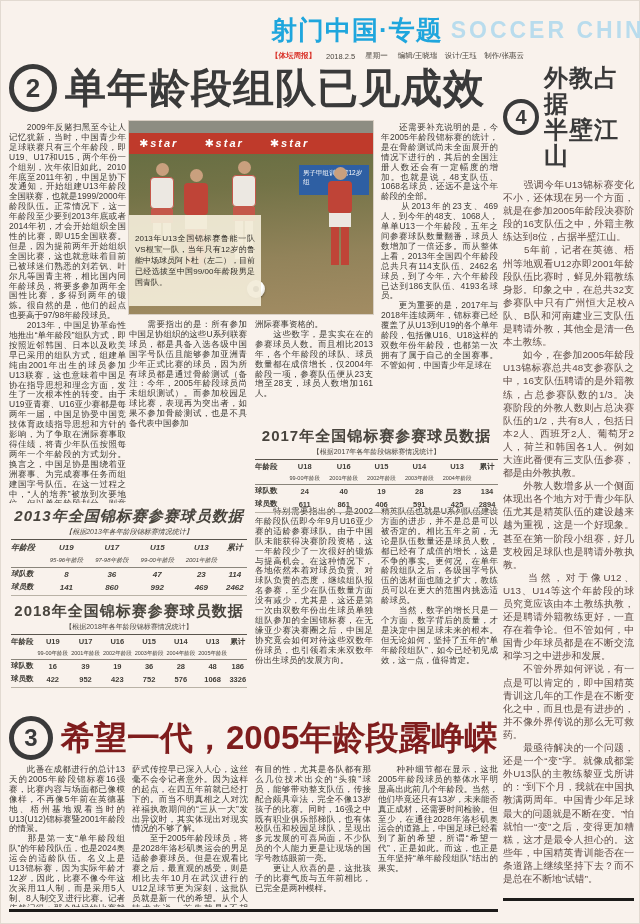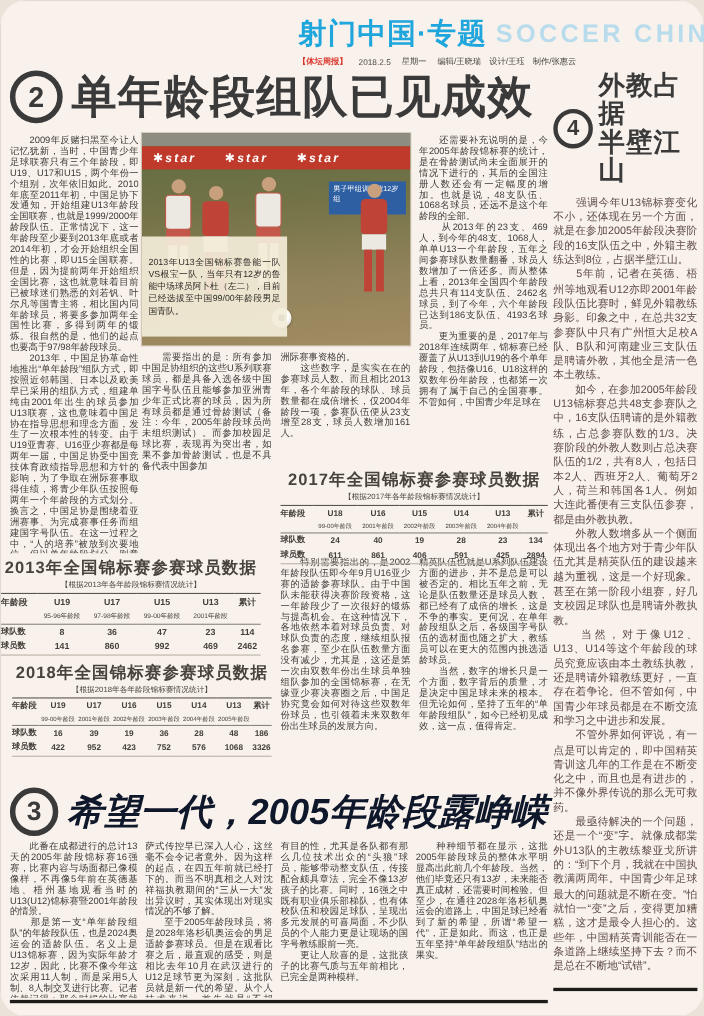--- a/index.html
+++ b/index.html
@@ -1,35 +1,35 @@
 <!DOCTYPE html>
 <html><head>
 <meta charset="utf-8">
 <style>
   html,body{margin:0;padding:0;background:#e9e3da;font-family:"Liberation Sans","DejaVu Sans",sans-serif;}
-  .stage{position:relative;width:640px;height:924px;margin:0 auto;background:#f3eee7;overflow:hidden;border-radius:25px;}
+  .stage{position:relative;width:640px;height:924px;margin:0 auto;background:#f3eee7;overflow:hidden;}
   .page{position:absolute;left:0;top:0;width:640px;height:924px;background:#f9f2ec;border:1px solid #e2dad1;box-sizing:border-box;}
 
   
   .masthead{position:absolute;left:8px;top:10px;width:624px;height:50px;}
   .mh-inner{position:absolute;left:262px;top:2px;white-space:nowrap;}
   .mh-titles{display:flex;align-items:center;gap:8px;}
   .mh-cn{font-size:26px;font-weight:bold;color:#1fa6dd;letter-spacing:1px;}
   .mh-en{font-size:23px;font-weight:bold;color:#b9dced;letter-spacing:3px;}
   .mh-credits{margin-top:3px;font-size:7.5px;color:#4a453e;display:flex;gap:10px;align-items:center;}
   .mh-tag{color:#d9342b;font-weight:bold;}
 
   
   .circle-num{border-radius:50%;color:#3a3a3a;font-weight:bold;display:inline-flex;align-items:center;justify-content:center;flex:none;background:transparent;}
   .art2-hl{position:absolute;left:8px;top:60px;width:490px;height:54px;display:flex;align-items:center;gap:8px;}
   .art2-hl .circle-num{width:38px;height:38px;border:5px solid #3a3a3a;font-size:26px;}
   .art2-hl .hl-txt{font-size:41px;font-weight:bold;color:#3a3a3a;letter-spacing:1px;white-space:nowrap;}
   .art3-hl{position:absolute;left:8px;top:714px;width:489px;height:46px;display:flex;align-items:center;gap:8px;}
   .art3-hl .circle-num{width:34px;height:34px;border:5px solid #3a3a3a;font-size:24px;}
-  .art3-hl .hl-txt{font-size:33px;font-weight:bold;color:#0f172a;white-space:nowrap;letter-spacing:0px;font-style:italic;}
+  .art3-hl .hl-txt{font-size:33px;font-weight:bold;color:#7f1d1d;white-space:nowrap;letter-spacing:0px;}
 
   
   .col{position:absolute;font-size:8.5px;line-height:9.9px;text-align:justify;color:#3d3a35;overflow:hidden;}
   .col p{margin:0;text-indent:0;}
   .a4-body p{margin:0;}
 
   
   .photo{position:absolute;left:128px;top:120px;width:244px;height:193px;margin:0;background:linear-gradient(175deg,#5f6b40 0%,#737347 35%,#92835a 70%,#a28c63 100%);overflow:hidden;box-shadow:0 0 0 1px #d8cfc4;}
   .ph-top{position:absolute;left:0;top:0;width:100%;height:12px;background:#8d8d82;}
   .ph-banner{position:absolute;left:0;top:12px;width:100%;height:21px;background:#bf3a2b;color:#ffffff;font-weight:bold;font-style:italic;font-size:11px;display:flex;align-items:center;padding-left:10px;letter-spacing:2px;box-sizing:border-box;}
@@ -149,21 +149,21 @@
       <div class="player p-red" style="left:196px;top:46px;">
         <div class="head"></div>
           <div class="torso"></div>
           <div class="shorts"></div>
           <div class="legs"></div>
       </div>
       <div class="ball"></div>
       <figcaption class="ph-caption">2013年U13全国锦标赛鲁能一队VS根宝一队，当年只有12岁的鲁能中场球员阿卜杜（左二），目前已经选拔至中国99/00年龄段男足国青队。</figcaption>
     </figure>
 
-    <div class="tbl" style="left:0;top:506px;width:236px;">
+    <div class="tbl" style="left:10px;top:506px;width:236px;font-style:italic;">
       <div class="tbl-title">2013年全国锦标赛参赛球员数据</div>
       <div class="tbl-sub">【根据2013年各年龄段锦标赛情况统计】</div>
     <table>
           <thead>
             <tr class="u-row">
               <th class="lab">年龄段</th>
               <th>U19</th>
               <th>U17</th>
               <th>U15</th>
               <th>U13</th>

